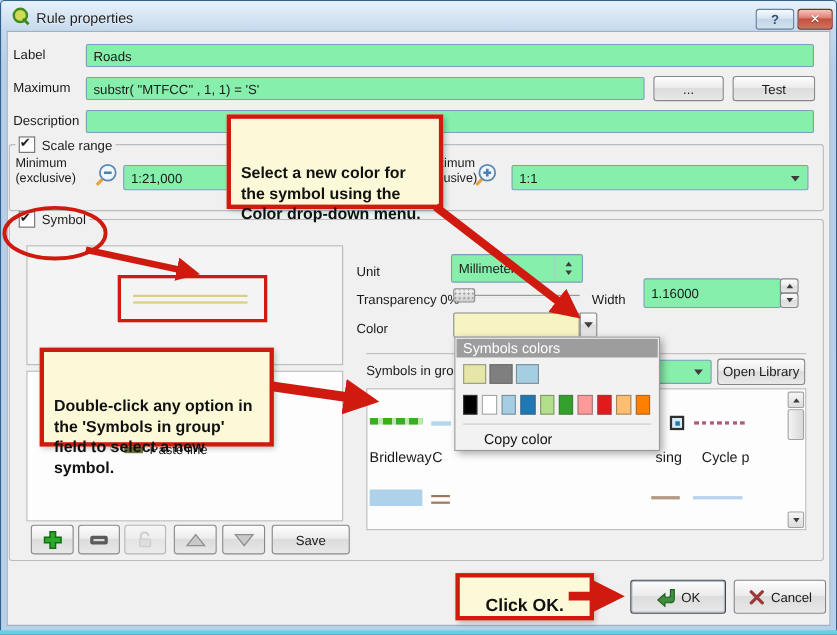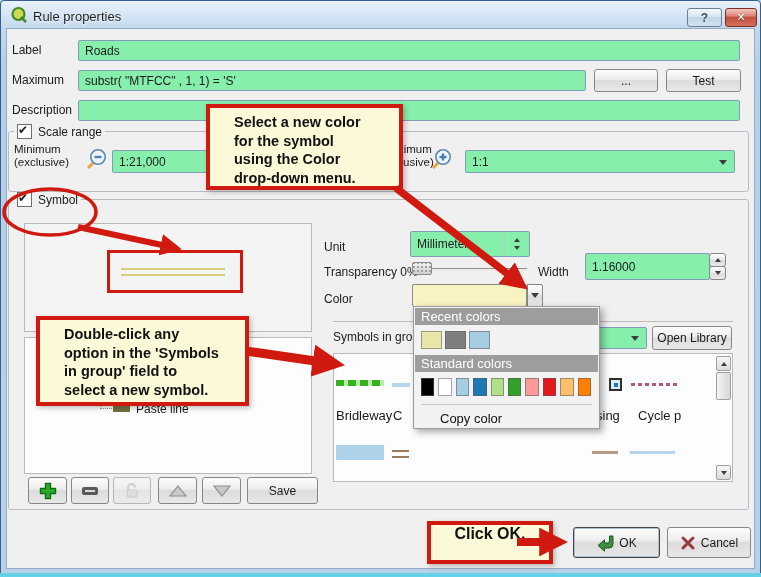--- a/index.html
+++ b/index.html
@@ -57,21 +57,21 @@
   [data-kind="brown-line"]{width:26px;height:3px;background:#b49a84;}
   [data-kind="light-blue-thin-line"]{width:45px;height:3px;background:#b9d4ee;}
   .sym-label{font-size:13px;white-space:nowrap;}
 
   
   .sb-btn{background:linear-gradient(#f6f6f6,#dcdcdc);border:1px solid #a0a0a0;border-radius:2px;display:flex;align-items:center;justify-content:center;}
   .sb-thumb{background:linear-gradient(90deg,#f4f4f4,#d8d8d8);border:1px solid #a0a0a0;border-radius:2px;}
 
   
   .note{background:#fcf9d8;border:4px solid var(--accent,#d11a0f);box-shadow:2px 2px 5px rgba(0,0,0,.25);font-weight:bold;color:#111;z-index:45;}
-  .note-inner{padding:5px 24px;font-size:14.5px;line-height:1.28;}
+  .note-inner{padding:5px 9px;font-size:14.5px;line-height:1.28;margin-top:36px;}
   #overlay{z-index:50;pointer-events:none;}
   .menu.a{z-index:40;}
 
   .toolbtn{width:39px;height:27px;}
   .toolbtn.disabled{opacity:.55;}
 </style>
 </head>
 <body>
 
 <div id="stage">
@@ -225,27 +225,26 @@
     </svg>
   </div>
   <div class="a btn toolbtn" style="left:202px;top:477px">
     <svg width="20" height="14" viewBox="0 0 20 14">
       <path d="M2 2 L18 2 L10 12 z" fill="#c9c9c9" stroke="#8f8f8f" stroke-width="1.2"></path>
     </svg>
   </div>
   <div class="a btn" style="left:247px;top:477px;width:71px;height:27px">Save</div>
 
   <div class="a menu" style="left:413px;top:306px;width:187px">
-    <div class="menu-header">Recent colors</div>
+    <div class="menu-header">Symbols colors</div>
     <div class="swatch-row">
         <div class="swatch" style="background: rgb(230, 230, 168);"></div>
         <div class="swatch" style="background: rgb(127, 127, 127);"></div>
         <div class="swatch" style="background: rgb(166, 206, 227);"></div>
       </div>
-    <div class="menu-header">Standard colors</div>
     <div class="swatch-row std">
         <div class="swatch" style="background: rgb(0, 0, 0);"></div>
         <div class="swatch" style="background: rgb(255, 255, 255);"></div>
         <div class="swatch" style="background: rgb(166, 206, 227);"></div>
         <div class="swatch" style="background: rgb(31, 120, 180);"></div>
         <div class="swatch" style="background: rgb(178, 223, 138);"></div>
         <div class="swatch" style="background: rgb(51, 160, 44);"></div>
         <div class="swatch" style="background: rgb(251, 154, 153);"></div>
         <div class="swatch" style="background: rgb(227, 26, 28);"></div>
         <div class="swatch" style="background: rgb(253, 191, 111);"></div>
@@ -268,21 +267,21 @@
     </svg>
     <span>Cancel</span>
   </div>
 
   <div class="a note" style="left:206px;top:104px;width:197px;height:86px">
     <div class="note-inner">Select a new color for the symbol using the Color drop-down menu.</div>
   </div>
   <div class="a note" style="left:36px;top:316px;width:213px;height:90px">
     <div class="note-inner">Double-click any option in the 'Symbols in group' field to select a new symbol.</div>
   </div>
-  <div class="a note" style="left:427px;top:521px;width:126px;height:43px;display:flex;align-items:flex-start;justify-content:center">
+  <div class="a note" style="left:414px;top:521px;width:126px;height:43px;display:flex;align-items:flex-end;justify-content:center">
     <div style="font-size:16px;font-weight:bold">Click OK.</div>
   </div>
 
   <svg id="overlay" class="a" style="left:0;top:0" width="761" height="577" viewBox="0 0 761 577">
     <defs>
       <marker id="ah" markerWidth="3.6" markerHeight="3.6" refX="2.6" refY="1.8" orient="auto">
         <path d="M0,0 L3.6,1.8 L0,3.6 z" style="fill:var(--accent,#d11a0f)"></path>
       </marker>
     </defs>
     <ellipse cx="50" cy="212" rx="46" ry="23" fill="none" style="stroke:var(--accent,#d11a0f)" stroke-width="3.5"></ellipse>

